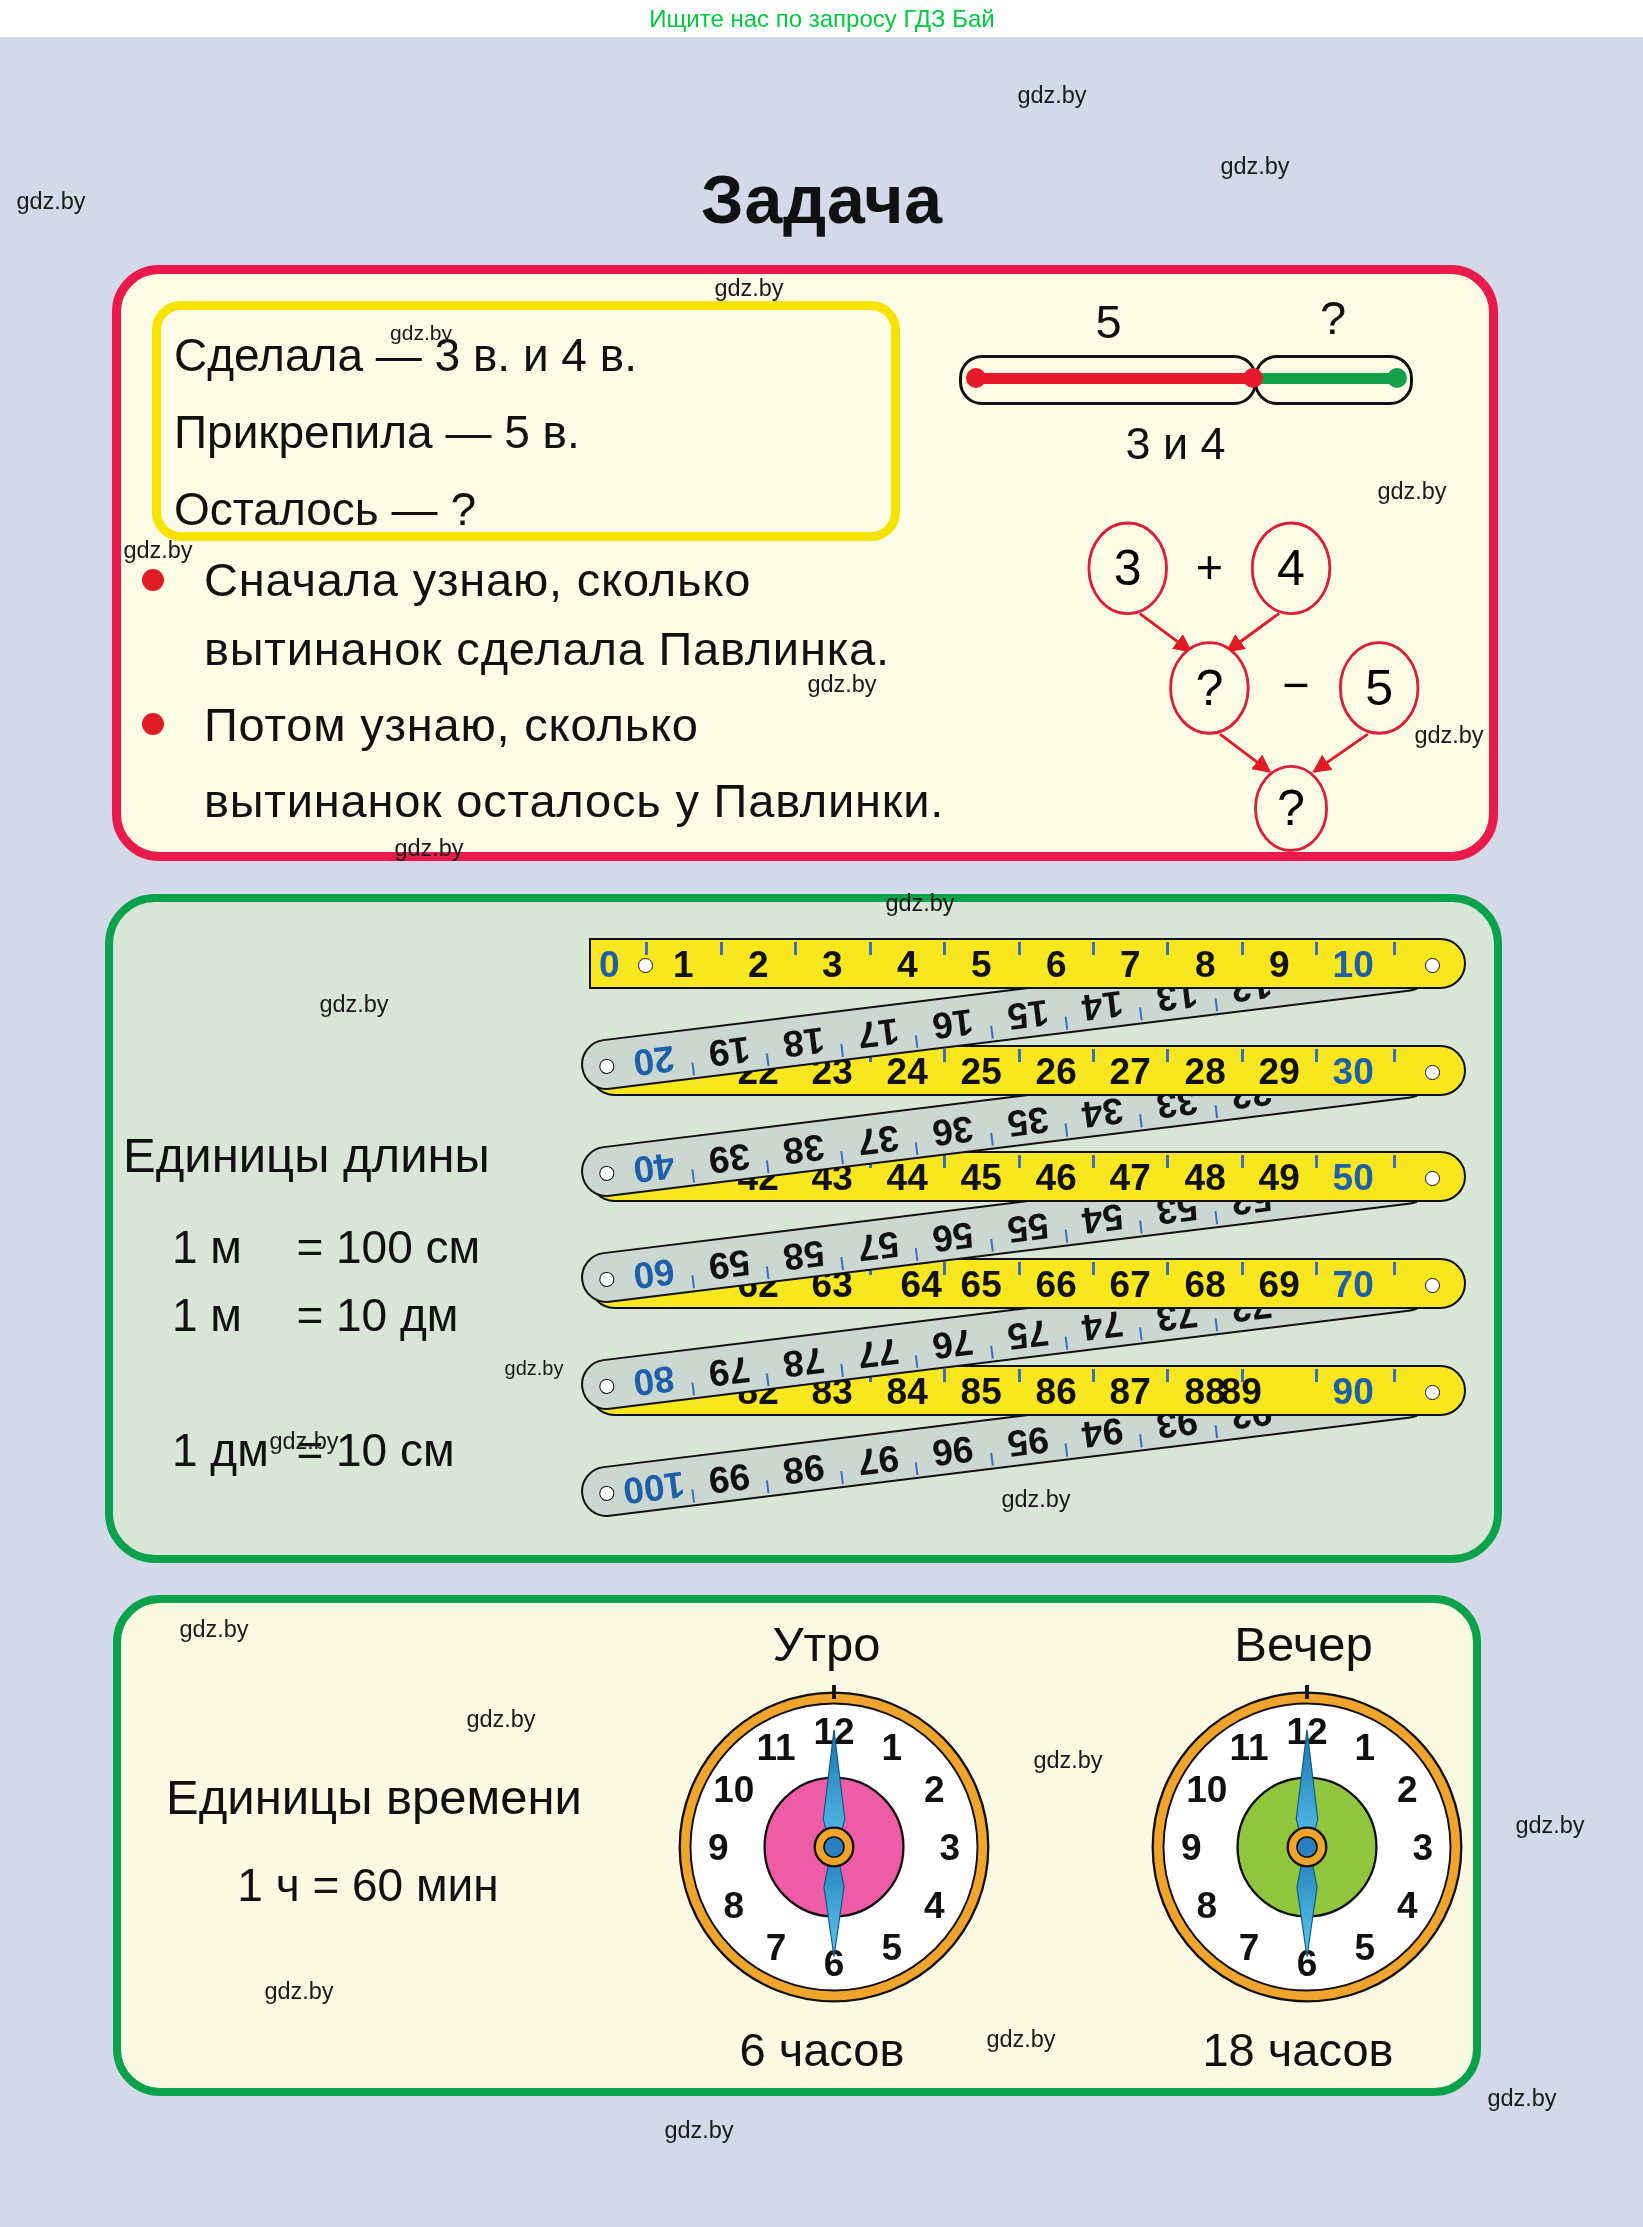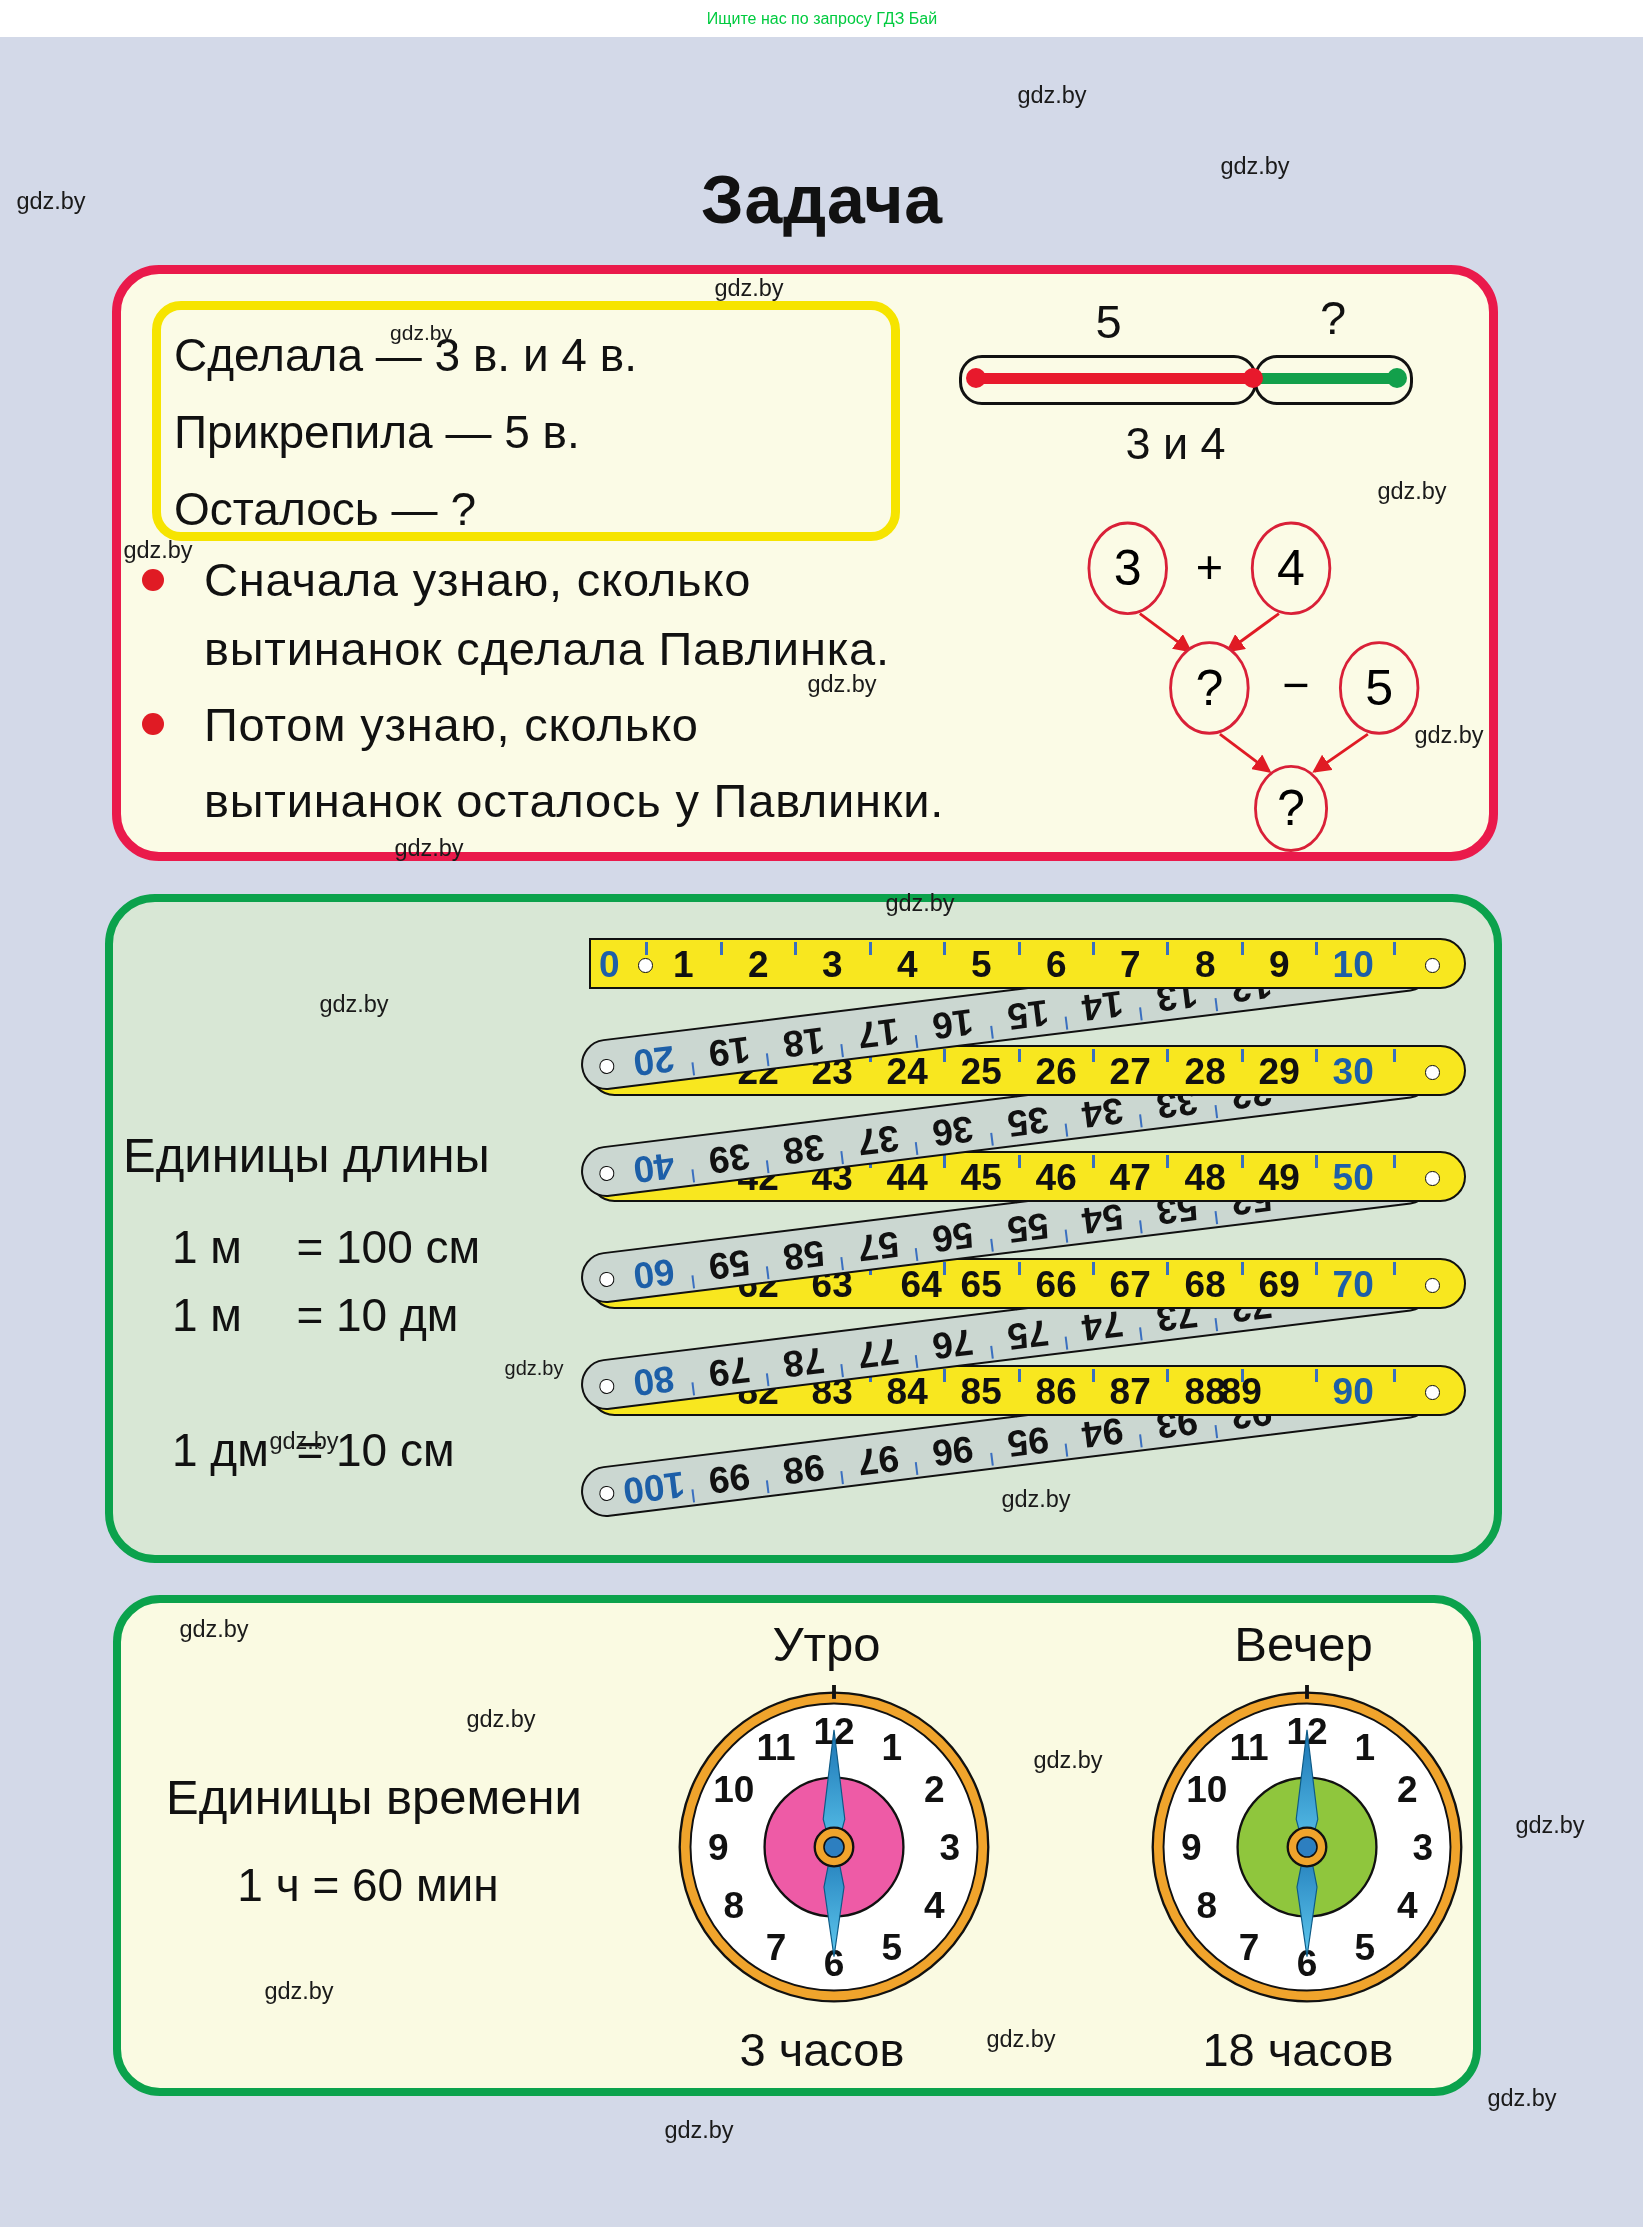--- a/index.html
+++ b/index.html
@@ -1,20 +1,20 @@
 <!DOCTYPE html>
 <html style="font-size:13px"><head>
 <meta charset="utf-8">
 <style>
   html,body{margin:0;padding:0;background:#fff;}
   .page{position:relative;width:1644px;height:2227px;background:#d3d9e8;overflow:hidden;
         font-family:"Liberation Sans","DejaVu Sans",sans-serif;color:#111;}
   .abs{position:absolute;}
   .strip{position:absolute;left:0;width:1644px;background:#ffffff;}
-  .banner{top:0;height:37px;text-align:center;line-height:37px;font-size:16px;color:#00cb3f;}
+  .banner{top:0;height:37px;text-align:center;line-height:37px;font-size:24px;color:#00cb3f;}
   .footer-strip{top:2183px;height:45px;text-align:center;line-height:36px;font-size:27px;color:#2736cf;}
   .title{top:160px;left:0;width:1644px;text-align:center;font-size:68px;font-weight:bold;letter-spacing:0.8px;}
   .box{position:absolute;box-sizing:border-box;}
   .red-box{left:112px;top:265px;width:1386px;height:596px;background:#fbfbe6;border:9px solid #ea1a4b;border-radius:47px;}
   .yellow-box{left:152px;top:301px;width:748px;height:240px;background:#fbfbe6;border:9px solid #f6e400;border-radius:29px;}
   .green-box{left:105px;top:894px;width:1397px;height:669px;background:#d8e7d5;border:8px solid #0ba24c;border-radius:50px;}
   .cream-box{left:113px;top:1595px;width:1368px;height:501px;background:#fafae2;border:8px solid #0ba24c;border-radius:47px;}
   .cond{left:174px;height:57px;line-height:57px;font-size:46px;white-space:nowrap;}
   .bullet-line{left:204px;height:55px;line-height:55px;font-size:47px;white-space:nowrap;letter-spacing:0.8px;}
   .bullet-dot{width:22px;height:22px;border-radius:50%;background:#e01b24;}
@@ -384,21 +384,21 @@
       <text x="-150.0" y="17.0" text-anchor="middle" font-size="48" font-weight="bold" fill="#111">9</text>
       <text x="-129.9" y="-58.0" text-anchor="middle" font-size="48" font-weight="bold" fill="#111">10</text>
       <text x="-75.0" y="-112.9" text-anchor="middle" font-size="48" font-weight="bold" fill="#111">11</text>
       <text x="-0.0" y="-133.0" text-anchor="middle" font-size="48" font-weight="bold" fill="#111">12</text>
       <circle r="90" fill="#8fc63d" stroke="#111" stroke-width="3"></circle>
       <polygon points="0,-152 14,-36 0,16 -14,-36" fill="url(#handGrad)" stroke="#0c5a86" stroke-width="1.5"></polygon>
       <polygon points="0,142 13,52 0,-14 -13,52" fill="url(#handGrad)" stroke="#0c5a86" stroke-width="1.5"></polygon>
       <circle r="25" fill="#f0a42c" stroke="#111" stroke-width="3"></circle>
       <circle r="13" fill="#2d7fc0" stroke="#111" stroke-width="2"></circle>
     </svg>
-  <div class="caption" style="left:660px;top:2022px;width:324px;">3 часов</div>
+  <div class="caption" style="left:660px;top:2022px;width:324px;">6 часов</div>
   <div class="caption" style="left:1136px;top:2022px;width:324px;">18 часов</div>
 
 <span class="wm" style="left: 1052px; top: 95px;">gdz.by</span>
     <span class="wm" style="left: 1255px; top: 166px;">gdz.by</span>
     <span class="wm" style="left: 51px; top: 201px;">gdz.by</span>
     <span class="wm" style="left: 749px; top: 288px;">gdz.by</span>
     <span class="wm" style="left: 421px; top: 333px; font-size: 21px;">gdz.by</span>
     <span class="wm" style="left: 1412px; top: 491px;">gdz.by</span>
     <span class="wm" style="left: 158px; top: 550px;">gdz.by</span>
     <span class="wm" style="left: 842px; top: 684px;">gdz.by</span>

